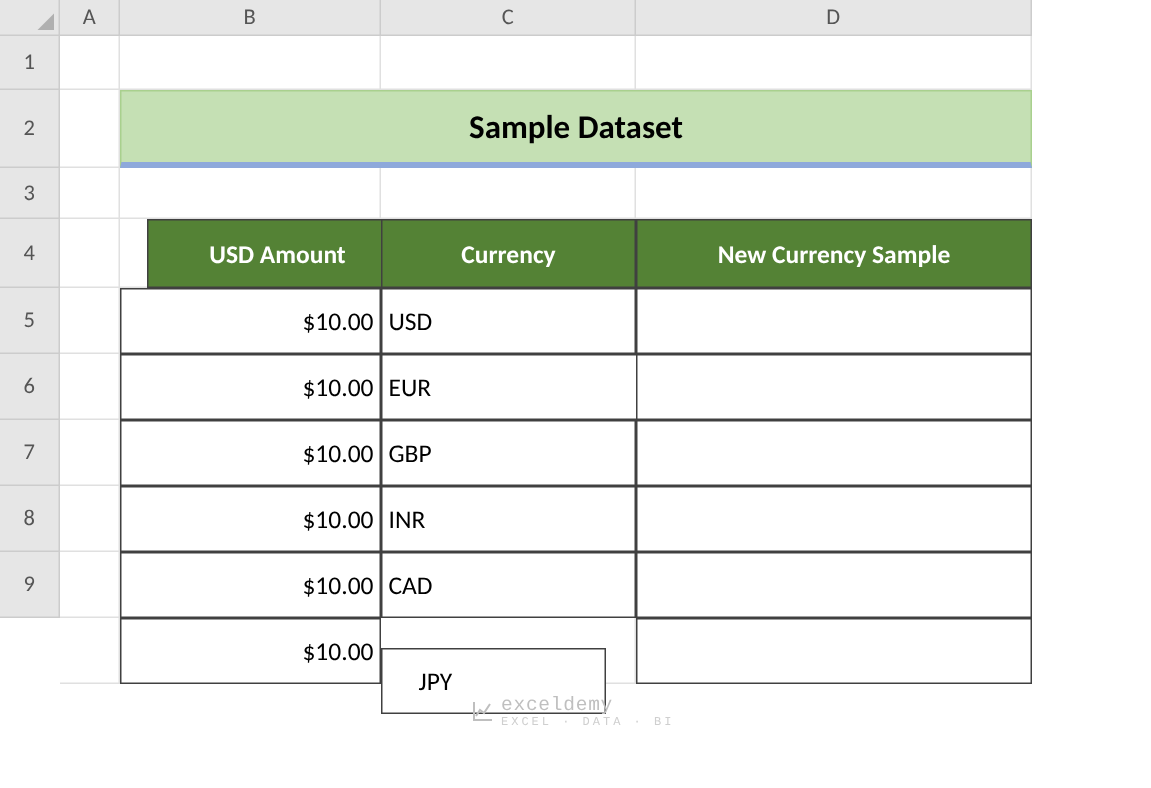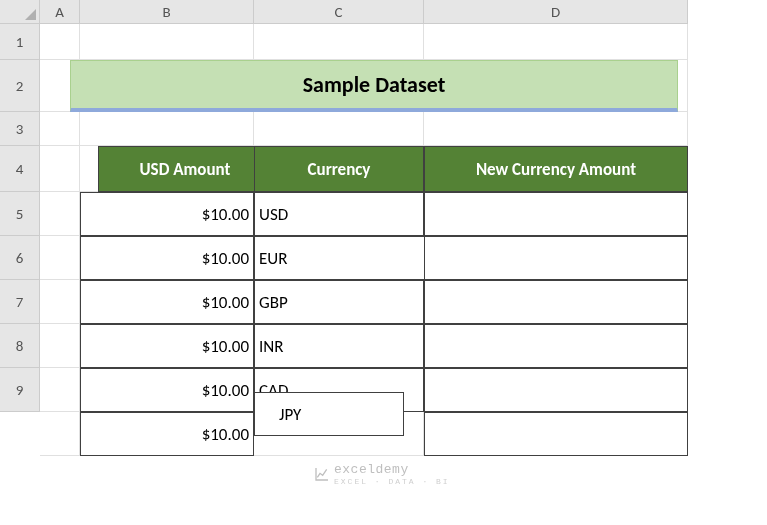--- a/index.html
+++ b/index.html
@@ -209,45 +209,45 @@
         <div class="cell" style="width: 264px; height: 44px;"></div>
       </div>
       <div class="grid-row">
         <div class="cell" style="width: 40px; height: 44px;"></div>
         <div class="cell" style="width: 174px; height: 44px;"></div>
         <div class="cell" style="width: 170px; height: 44px;"></div>
         <div class="cell" style="width: 264px; height: 44px;"></div>
       </div>
     </div>
 
-  <div class="title-banner" id="title-banner" style="left: 70px; top: 60px; width: 608px; height: 52px;">
+  <div class="title-banner" id="title-banner" style="left: 80px; top: 60px; width: 608px; height: 52px;">
     <span>Sample Dataset</span>
   </div>
 
   <div id="table-area">
       <div class="th" style="position: absolute; left: 80px; top: 146px; width: 174px; height: 46px; margin-left: 18px;">USD Amount</div>
       <div class="th" style="position: absolute; left: 254px; top: 146px; width: 170px; height: 46px;">Currency</div>
-      <div class="th" style="position: absolute; left: 424px; top: 146px; width: 264px; height: 46px;">New Currency Amount</div>
+      <div class="th" style="position: absolute; left: 424px; top: 146px; width: 264px; height: 46px;">New Currency Sample</div>
       <div class="td right" style="position: absolute; left: 80px; top: 192px; width: 174px; height: 44px;">$10.00</div>
       <div class="td left" style="position: absolute; left: 254px; top: 192px; width: 170px; height: 44px;">USD</div>
       <div class="td left" style="position: absolute; left: 424px; top: 192px; width: 264px; height: 44px;"></div>
       <div class="td right" style="position: absolute; left: 80px; top: 236px; width: 174px; height: 44px;">$10.00</div>
       <div class="td left" style="position: absolute; left: 254px; top: 236px; width: 171px; height: 44px;">EUR</div>
       <div class="td left" style="position: absolute; left: 424px; top: 236px; width: 264px; height: 44px;"></div>
       <div class="td right" style="position: absolute; left: 80px; top: 280px; width: 174px; height: 44px;">$10.00</div>
       <div class="td left" style="position: absolute; left: 254px; top: 280px; width: 170px; height: 44px;">GBP</div>
       <div class="td left" style="position: absolute; left: 424px; top: 280px; width: 264px; height: 44px;"></div>
       <div class="td right" style="position: absolute; left: 80px; top: 324px; width: 174px; height: 44px;">$10.00</div>
       <div class="td left" style="position: absolute; left: 254px; top: 324px; width: 170px; height: 44px;">INR</div>
       <div class="td left" style="position: absolute; left: 424px; top: 324px; width: 264px; height: 44px;"></div>
       <div class="td right" style="position: absolute; left: 80px; top: 368px; width: 174px; height: 44px;">$10.00</div>
       <div class="td left" style="position: absolute; left: 254px; top: 368px; width: 170px; height: 44px;">CAD</div>
       <div class="td left" style="position: absolute; left: 424px; top: 368px; width: 264px; height: 44px;"></div>
       <div class="td right" style="position: absolute; left: 80px; top: 412px; width: 174px; height: 44px;">$10.00</div>
-      <div class="td left" style="position: absolute; left: 254px; top: 392px; width: 150px; height: 44px; padding-left: 24px;">JPY</div>
+      <div class="td left" style="position: absolute; left: 254px; top: 432px; width: 150px; height: 44px; padding-left: 24px;">JPY</div>
       <div class="td left" style="position: absolute; left: 424px; top: 412px; width: 264px; height: 44px;"></div>
     </div>
 
   <div class="watermark" id="watermark" style="left: 314px; top: 462px; font-family: Liberation Mono, monospace;">
     <svg class="wm-icon" viewBox="0 0 24 24">
       <path d="M3 3 v18 h18" stroke="#bfbfbf" stroke-width="2" fill="none"></path>
       <path d="M5 17 l4 -6 l4 3 l6 -9" stroke="#bfbfbf" stroke-width="2" fill="none"></path>
     </svg>
     <div>
       <div>exceldemy</div>

